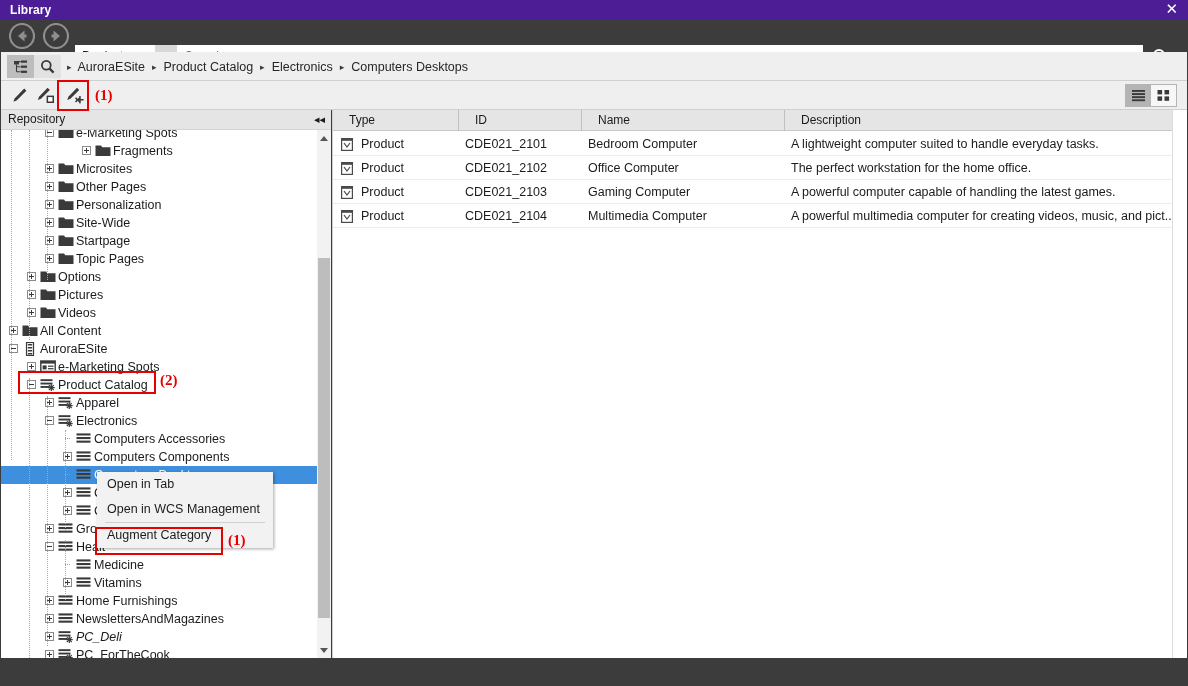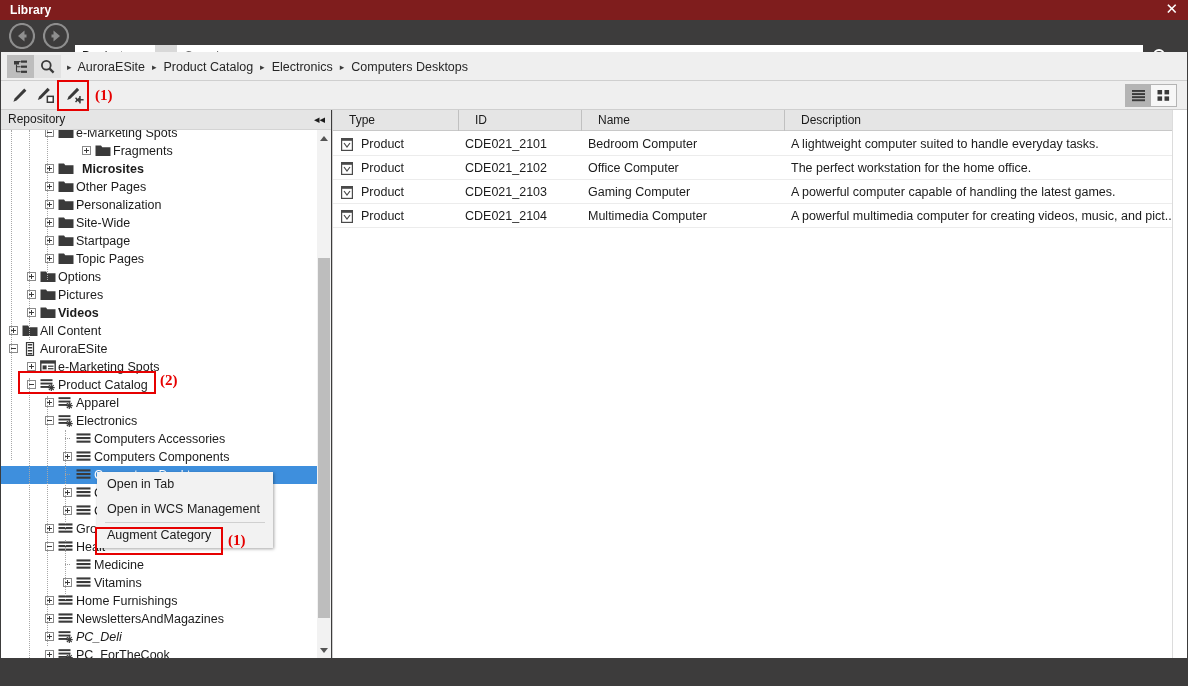--- a/index.html
+++ b/index.html
@@ -13,21 +13,21 @@
   #app {
     position: relative;
     width: 1188px; height: 686px;
     background: #3d3c3c;
     overflow: hidden;
   }
 
   
   .titlebar {
     position: absolute; left: 0; top: 0; width: 1188px; height: 20px;
-    background: #7f1d1d;
+    background: #4c1d95;
   }
   .titlebar .title {
     position: absolute; left: 10px; top: 3px;
     color: #ffffff; font-size: 12px; font-weight: bold;
     letter-spacing: .1px;
   }
   .titlebar .close {
     position: absolute; right: 10px; top: 1px;
     color: #ffffff; font-size: 15px; line-height: 16px;
     cursor: pointer; font-family: "DejaVu Sans", sans-serif;
@@ -391,21 +391,21 @@
           <span class="ticon" style="left: 57px;"><svg width="16" height="13" viewBox="0 0 16 13">
               <path d="M0.5 1.5 L6 1.5 L7.3 3.2 L15.5 3.2 L15.5 12 L0.5 12 Z" fill="#3a3a3a"></path>
             </svg></span>
           <span class="tlabel" style="left: 75px;">Fragments</span>
         </div>
         <div class="tnode" style="position: absolute; left: 0px; top: 30px; width: 316px;">
           <span class="twist plus" style="left: 44px;"></span>
           <span class="ticon" style="left: 57px;"><svg width="16" height="13" viewBox="0 0 16 13">
               <path d="M0.5 1.5 L6 1.5 L7.3 3.2 L15.5 3.2 L15.5 12 L0.5 12 Z" fill="#3a3a3a"></path>
             </svg></span>
-          <span class="tlabel" style="left: 81px; font-weight: bold;">Microsites</span>
+          <span class="tlabel" style="left: 75px;">Microsites</span>
         </div>
         <div class="tnode" style="position: absolute; left: 0px; top: 48px; width: 316px;">
           <span class="twist plus" style="left: 44px;"></span>
           <span class="ticon" style="left: 57px;"><svg width="16" height="13" viewBox="0 0 16 13">
               <path d="M0.5 1.5 L6 1.5 L7.3 3.2 L15.5 3.2 L15.5 12 L0.5 12 Z" fill="#3a3a3a"></path>
             </svg></span>
           <span class="tlabel" style="left: 75px;">Other Pages</span>
         </div>
         <div class="tnode" style="position: absolute; left: 0px; top: 66px; width: 316px;">
           <span class="twist plus" style="left: 44px;"></span>
@@ -447,21 +447,21 @@
           <span class="ticon" style="left: 39px;"><svg width="16" height="13" viewBox="0 0 16 13">
               <path d="M0.5 1.5 L6 1.5 L7.3 3.2 L15.5 3.2 L15.5 12 L0.5 12 Z" fill="#3a3a3a"></path>
             </svg></span>
           <span class="tlabel" style="left: 57px;">Pictures</span>
         </div>
         <div class="tnode" style="position: absolute; left: 0px; top: 174px; width: 316px;">
           <span class="twist plus" style="left: 26px;"></span>
           <span class="ticon" style="left: 39px;"><svg width="16" height="13" viewBox="0 0 16 13">
               <path d="M0.5 1.5 L6 1.5 L7.3 3.2 L15.5 3.2 L15.5 12 L0.5 12 Z" fill="#3a3a3a"></path>
             </svg></span>
-          <span class="tlabel" style="left: 57px; font-weight: bold;">Videos</span>
+          <span class="tlabel" style="left: 57px;">Videos</span>
         </div>
         <div class="tnode" style="position: absolute; left: 0px; top: 192px; width: 364px;">
           <span class="twist plus" style="left: 8px;"></span>
           <span class="ticon" style="left: 21px;"><svg width="16" height="13" viewBox="0 0 16 13">
               <path d="M0.5 1.5 L6 1.5 L7.3 3.2 L15.5 3.2 L15.5 12 L0.5 12 Z" fill="#3a3a3a"></path>
             </svg></span>
           <span class="tlabel" style="left: 39px;">All Content</span>
         </div>
         <div class="tnode" style="position: absolute; left: 0px; top: 210px; width: 316px;">
           <span class="twist" style="left: 8px;"></span>

